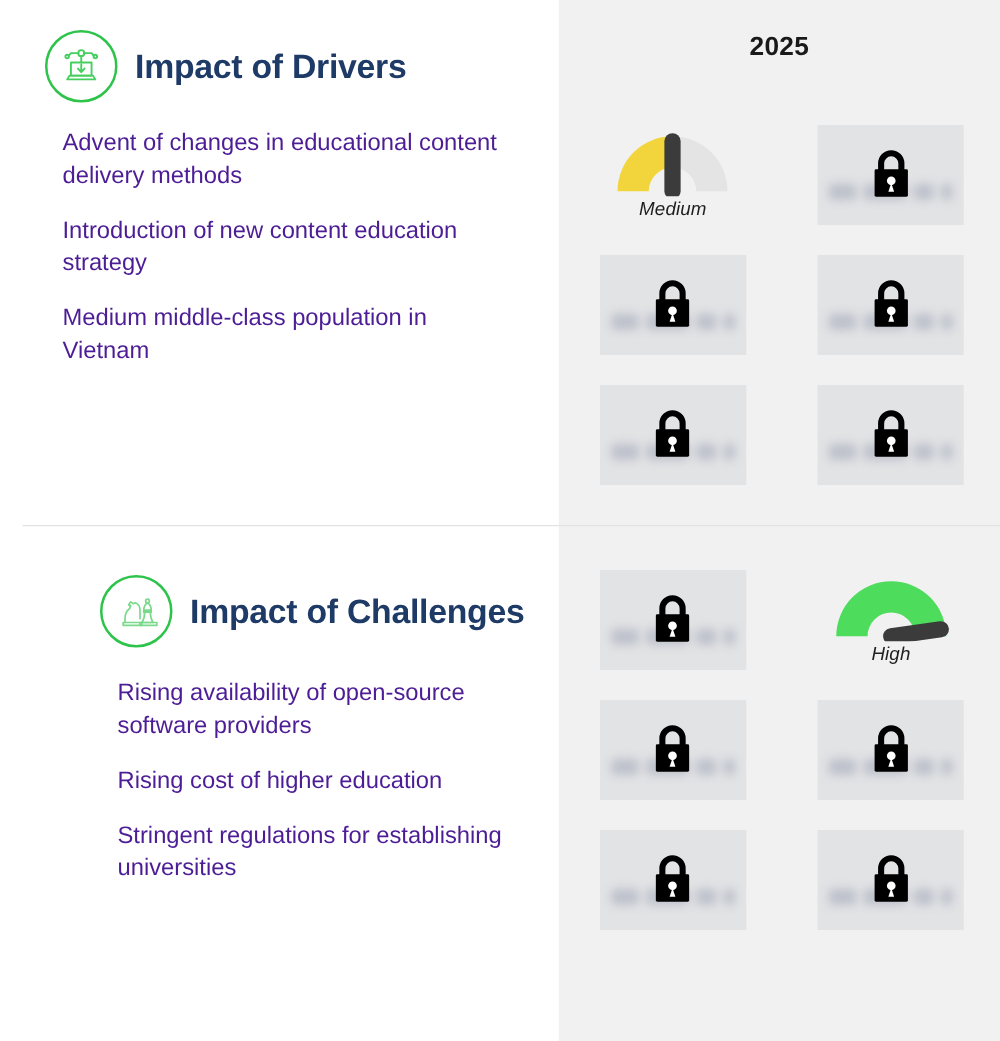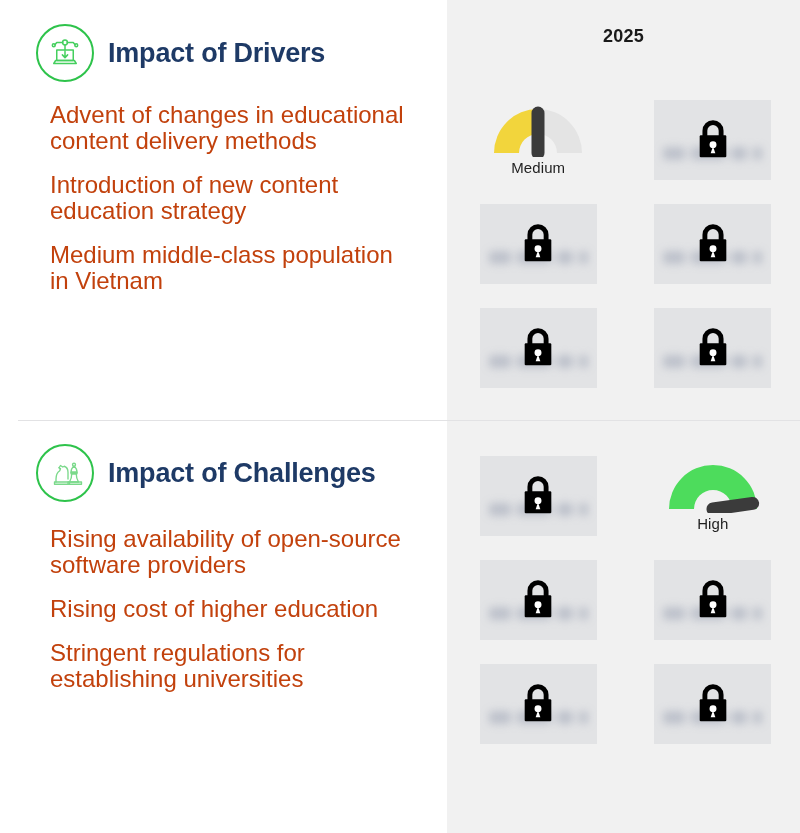--- a/index.html
+++ b/index.html
@@ -49,21 +49,21 @@
     right: 0;
   }
 
   
   .section {
     position: absolute;
     left: 0;
     right: 0;
   }
   .section.drivers { top: 0px; }
-  .section.challenges { top: 420px; }
+  .section.challenges { top: 436px; margin-left: 44px; }
 
   .sec-head {
     display: flex;
     align-items: center;
     padding: 24px 0 0 36px;
   }
   .sec-icon {
     width: 58px;
     height: 58px;
     border-radius: 50%;
@@ -81,53 +81,54 @@
     font-weight: bold;
     letter-spacing: -0.2px;
     white-space: nowrap;
   }
 
   
   .items {
     padding: 16px 0 0 50px;
   }
   .item-row {
-    color: #c2410c;
-    font-size: 24px;
+    color: #4c1d95;
+    font-size: 19px;
     line-height: 26px;
     max-width: 360px;
     margin-bottom: 18px;
     font-weight: normal;
   }
   .items.drivers-items { padding-top: 20px; }
   .items.challenges-items { padding-top: 24px; }
 
   
   .col-headers {
     position: absolute;
     top: 26px;
     left: 0;
     right: 0;
     display: flex;
   }
   .col-head {
     flex: 1 1 0;
     text-align: center;
-    font-size: 18px;
+    font-size: 21px;
     font-weight: bold;
     color: #1a1a1a;
     letter-spacing: 0.3px;
   }
 
   
   .cell-grid {
     position: absolute;
     left: 4px;
     right: 0;
     top: 0;
+    font-style: italic;
   }
   .cell-row {
     display: flex;
     align-items: center;
   }
   .cell {
     flex: 1 1 0;
     display: flex;
     align-items: center;
     justify-content: center;

